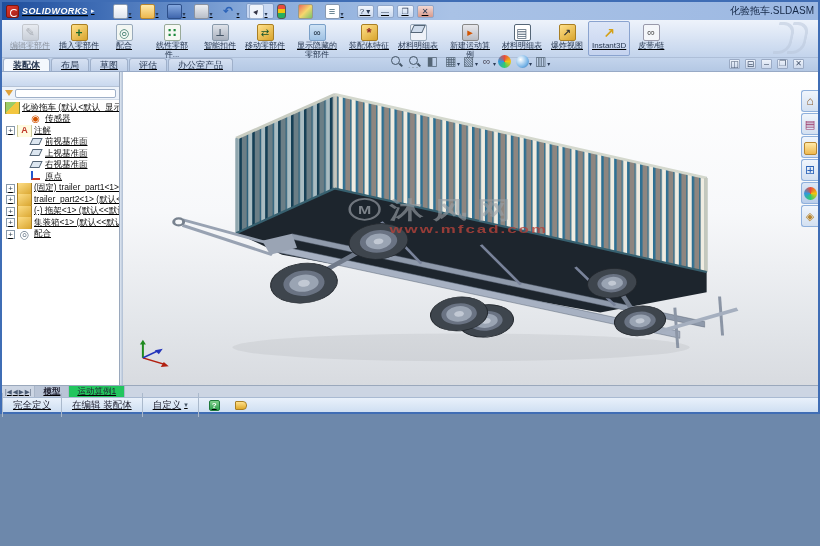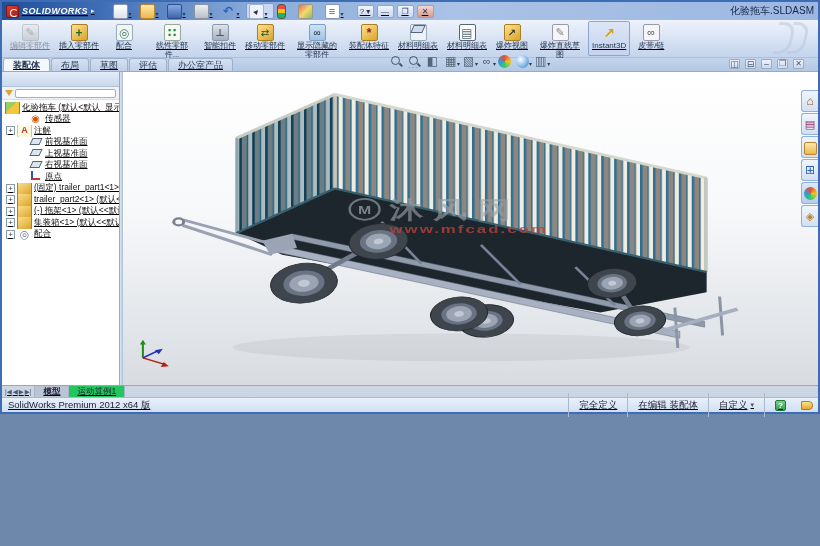--- a/index.html
+++ b/index.html
@@ -276,32 +276,32 @@
         <span class="ic ico-assembly-features"></span>
         <span class="lbl">装配体特征</span>
         <span class="dd"></span>
       </div>
       <div class="cm-btn has-dd">
         <span class="ic ico-reference-geometry"></span>
         <span class="lbl">材料明细表</span>
         <span class="dd"></span>
       </div>
       <div class="cm-btn">
+        <span class="ic ico-motion-study"></span>
+        <span class="lbl">新建运动算例</span>
+        <span class="dd"></span>
+      </div>
+      <div class="cm-btn">
         <span class="ic ico-bom"></span>
         <span class="lbl">材料明细表</span>
         <span class="dd"></span>
       </div>
       <div class="cm-btn">
         <span class="ic ico-exploded-view"></span>
         <span class="lbl">爆炸视图</span>
-        <span class="dd"></span>
-      </div>
-      <div class="cm-btn">
-        <span class="ic ico-explode-lines"></span>
-        <span class="lbl">爆炸直线草图</span>
         <span class="dd"></span>
       </div>
       <div class="cm-btn active">
         <span class="ic ico-instant3d"></span>
         <span class="lbl">Instant3D</span>
         <span class="dd"></span>
       </div>
       <div class="cm-btn">
         <span class="ic ico-belt-chain"></span>
         <span class="lbl">皮带/链</span>
@@ -600,21 +600,20 @@
     <span class="dtab active">
           <span>模型</span>
         </span>
         <span class="dtab">
           <span>运动算例1</span>
         </span>
       </span>
   </div>
 
   <div class="statusbar">
-    <span class="sb-left">SolidWorks Premium 2012 x64 版</span>
     <span class="sb-cell">完全定义</span>
     <span class="sb-cell">在编辑 装配体</span>
     <span class="sb-cell">
         <span>自定义</span>
         <span style="font-size:7px;color:#456;">▾</span>
       </span>
     <span class="sb-cell">
         <span class="sb-help">?</span>
       </span>
     <span class="sb-tag"></span>

